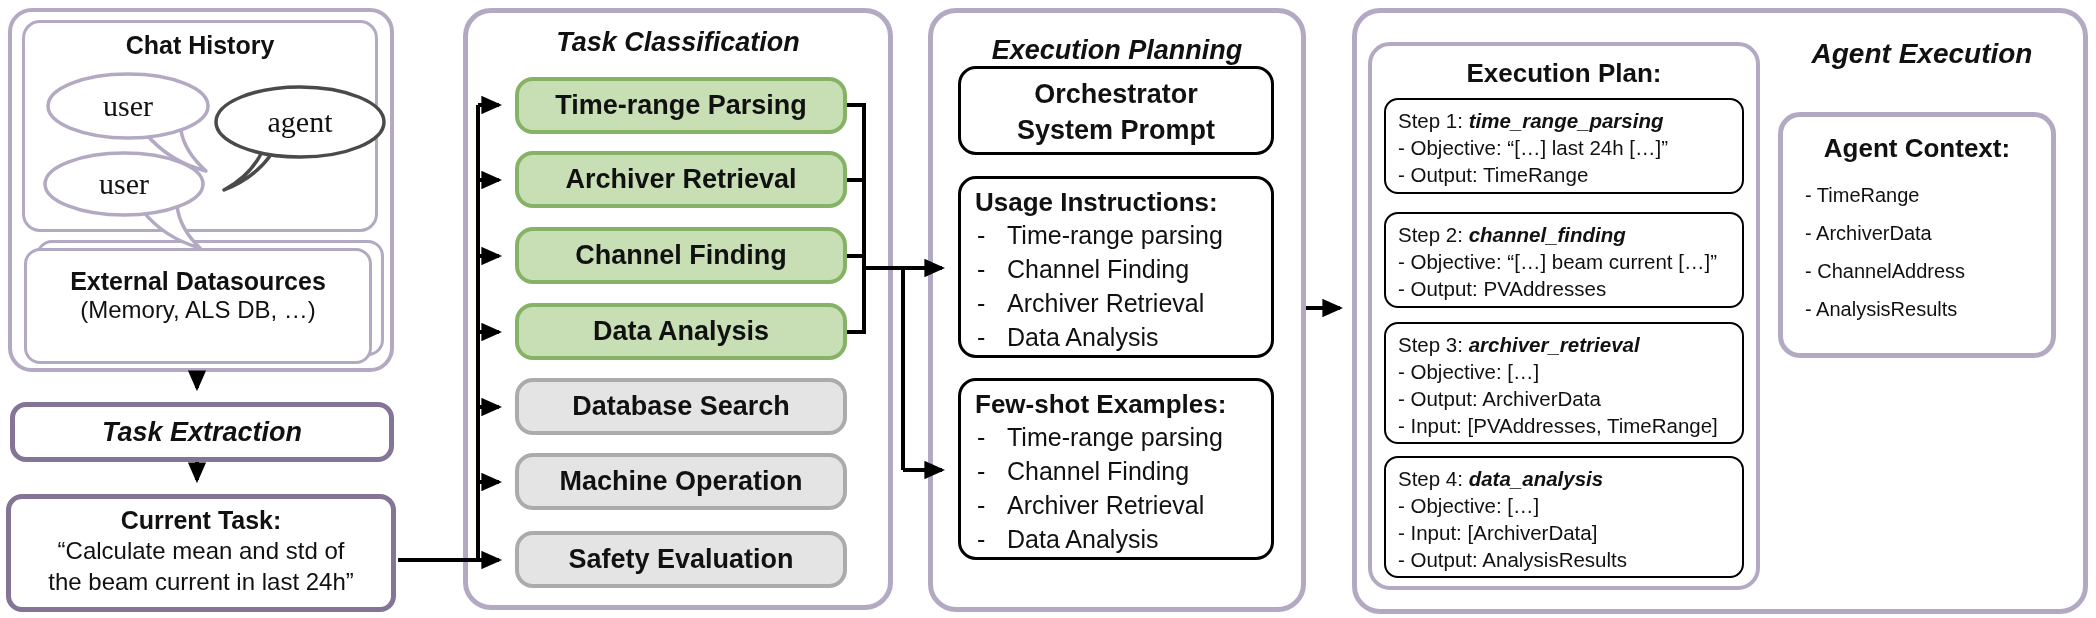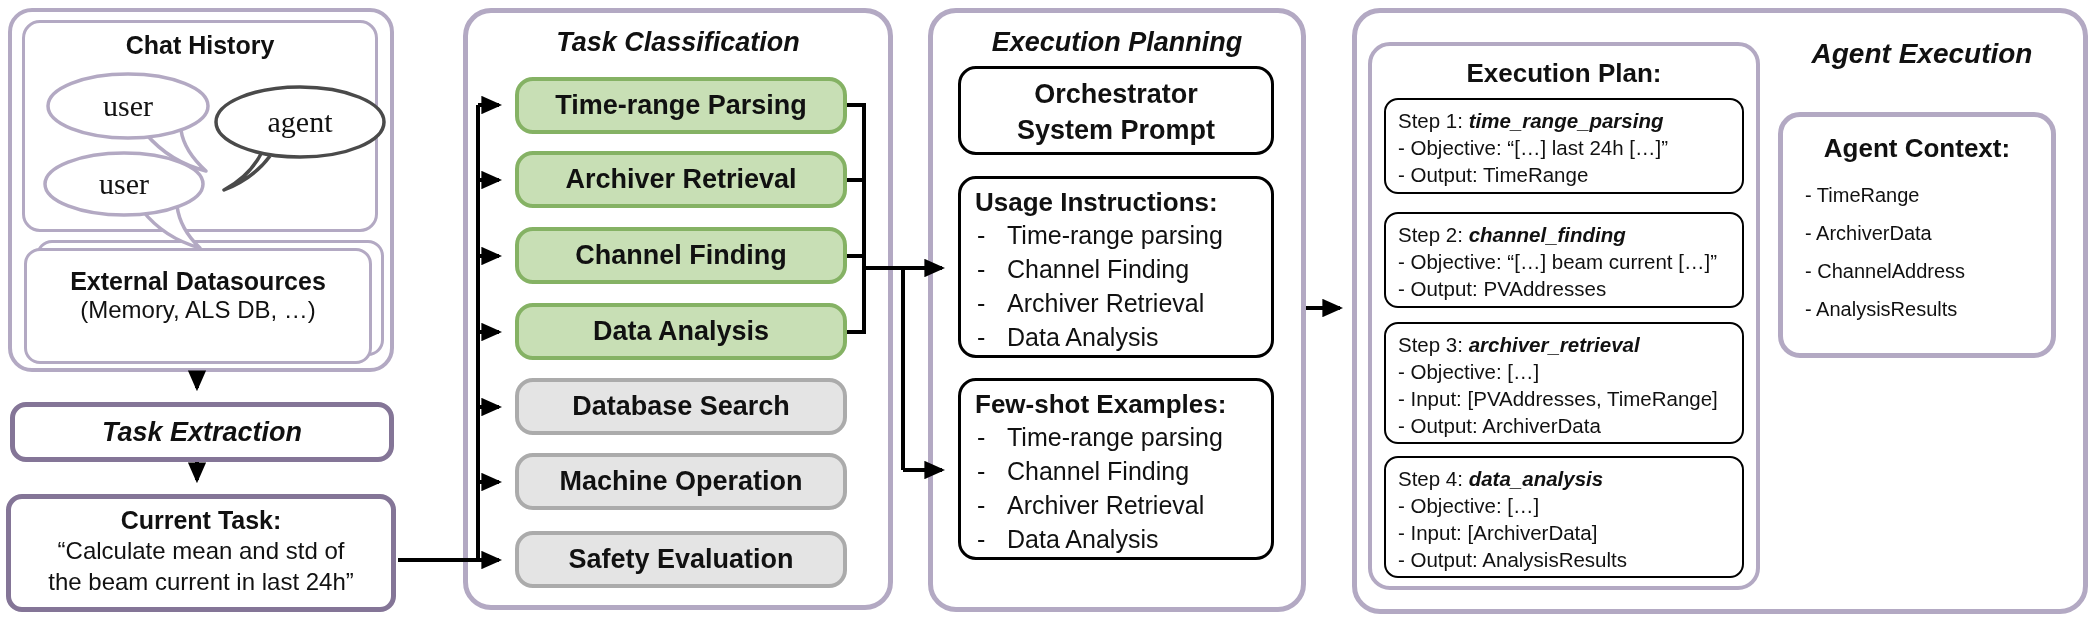--- a/index.html
+++ b/index.html
@@ -63,21 +63,21 @@
 
   <div class="abs chip on" style="top:77px;">Time-range Parsing</div>
   <div class="abs chip on" style="top:151px;">Archiver Retrieval</div>
   <div class="abs chip on" style="top:227px;">Channel Finding</div>
   <div class="abs chip on" style="top:303px;">Data Analysis</div>
   <div class="abs chip off" style="top:378px;">Database Search</div>
   <div class="abs chip off" style="top:453px;">Machine Operation</div>
   <div class="abs chip off" style="top:531px;">Safety Evaluation</div>
 
   <div class="abs panel" style="left:928px;top:8px;width:378px;height:604px;">
-    <div class="title-italic" style="padding-top:14px;">Execution Planning</div>
+    <div class="title-italic" style="padding-top:22px;">Execution Planning</div>
   </div>
 
   <div class="abs blackbox" style="left:958px;top:66px;width:316px;height:89px;">
     <div class="center" style="font-weight:bold;font-size:27px;line-height:36px;padding-top:7px;color:#111;">
       <div>Orchestrator</div>
       <div>System Prompt</div>
     </div>
   </div>
 
   <div class="abs blackbox" style="left:958px;top:176px;width:316px;height:182px;padding:8px 0 0 14px;">
@@ -136,22 +136,22 @@
 
   <div class="abs stepbox steptext" style="left:1384px;top:212px;width:360px;height:96px;padding:7px 0 0 12px;">
     <div><span>Step 2: </span><span class="stepname">channel_finding</span></div>
     <div>- Objective: “[…] beam current […]”</div>
     <div>- Output: PVAddresses</div>
   </div>
 
   <div class="abs stepbox steptext" style="left:1384px;top:322px;width:360px;height:122px;padding:7px 10px 0 12px;">
     <div><span>Step 3: </span><span class="stepname">archiver_retrieval</span></div>
     <div>- Objective: […]</div>
+    <div>- Output: ArchiverData</div>
     <div>- Input: [PVAddresses, TimeRange]</div>
-    <div>- Output: ArchiverData</div>
   </div>
 
   <div class="abs stepbox steptext" style="left:1384px;top:456px;width:360px;height:122px;padding:7px 0 0 12px;">
     <div><span>Step 4: </span><span class="stepname">data_analysis</span></div>
     <div>- Objective: […]</div>
     <div>- Input: [ArchiverData]</div>
     <div>- Output: AnalysisResults</div>
   </div>
 
   <div class="abs" style="left:1778px;top:112px;width:278px;height:246px;border:5px solid #b3a9c3;border-radius:22px;background:#fff;box-sizing:border-box;">

